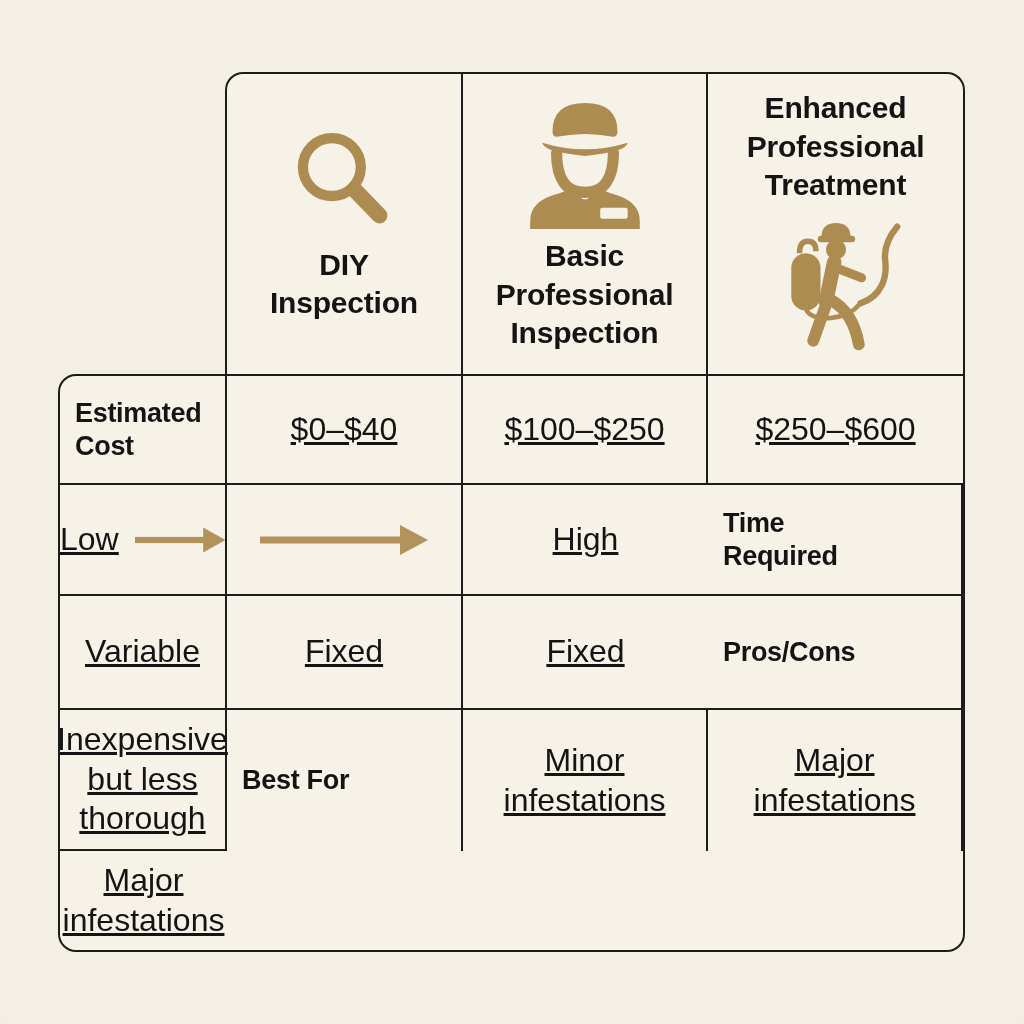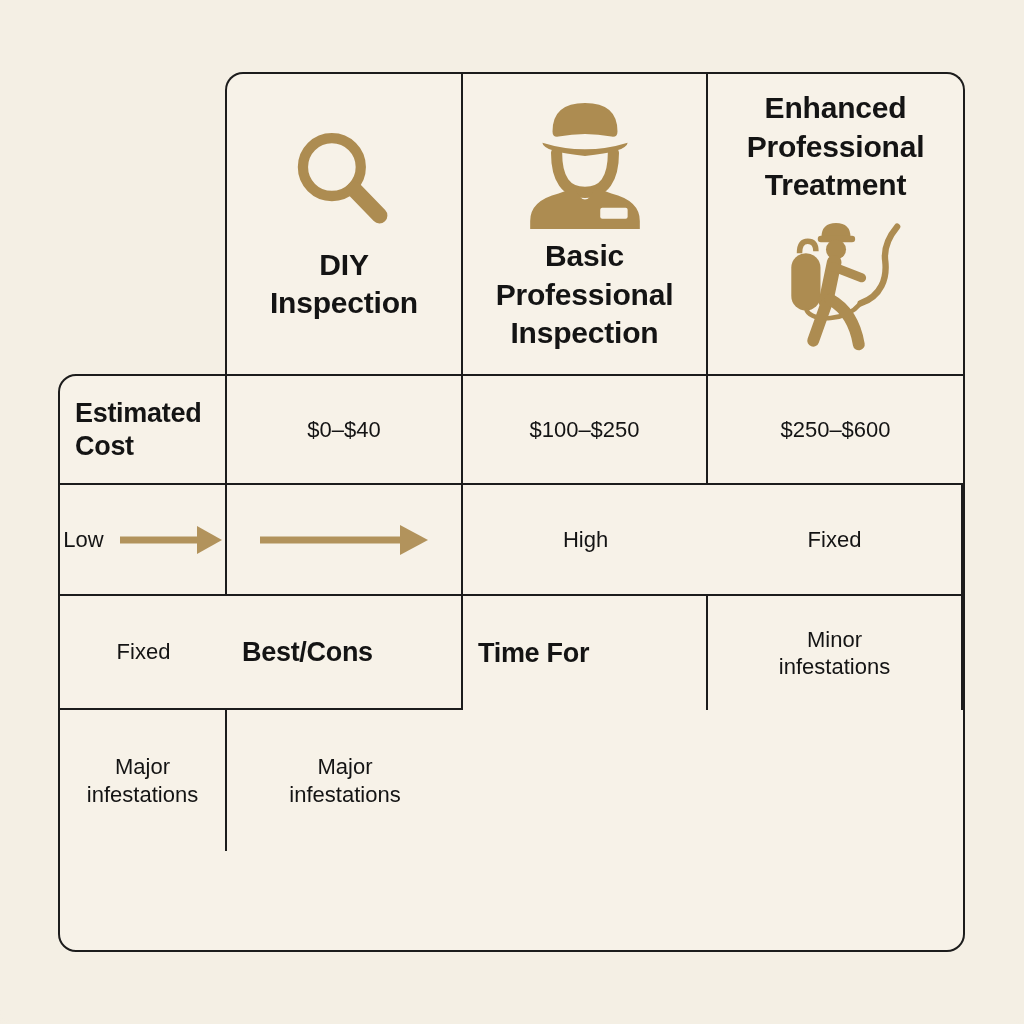--- a/index.html
+++ b/index.html
@@ -47,21 +47,21 @@
     display:flex;align-items:center;justify-content:center;
     box-sizing:border-box;text-align:center;
     border-right:2.5px solid var(--border);border-bottom:2.5px solid var(--border);
   }
   .cell.col-last{border-right:none;}
   .cell.row-last{border-bottom:none;}
   .rlabel{
     justify-content:flex-start;text-align:left;padding-left:15px;padding-right:4px;
     font-weight:bold;font-size:27px;line-height:1.22;letter-spacing:-0.3px;
   }
-  .val{font-size:22px;line-height:1.24;}
+  .val{font-size:32px;line-height:1.24;text-decoration:underline;}
   .pre{white-space:pre-line;}
   .effcell{gap:16px;}
 
   
   .gold{fill:var(--gold);}
   .gold-st{stroke:var(--gold);fill:none;}
   .bgfill{fill:var(--cell_bg);}
   .arrowfill{fill:var(--arrow);}
 </style>
 </head>
@@ -129,26 +129,32 @@
       </svg>
     </div>
     <div class="cell val">
       <svg width="168" height="36" viewBox="0 0 168 36">
         <rect class="arrowfill" x="0" y="14.5" width="143" height="7"></rect>
         <polygon class="arrowfill" points="140,3 168,18 140,33"></polygon>
       </svg>
     </div>
     <div class="cell val pre col-last">High</div>
 
+    <div class="cell rlabel pre">Time
+Required</div>
+    <div class="cell val pre">Variable</div>
     <div class="cell val pre">Fixed</div>
     <div class="cell val pre col-last">Fixed</div>
 
-    <div class="cell rlabel pre">Best/Cons</div>
+    <div class="cell rlabel pre">Pros/Cons</div>
+    <div class="cell val pre">Inexpensive
+but less
+thorough</div>
 
-    <div class="cell rlabel pre row-last">Time For</div>
+    <div class="cell rlabel pre row-last">Best For</div>
     <div class="cell val pre row-last">Minor
 infestations</div>
     <div class="cell val pre row-last">Major
 infestations</div>
     <div class="cell val pre row-last col-last">Major
 infestations</div>
   </div>
 </div>
 
 </body></html>

